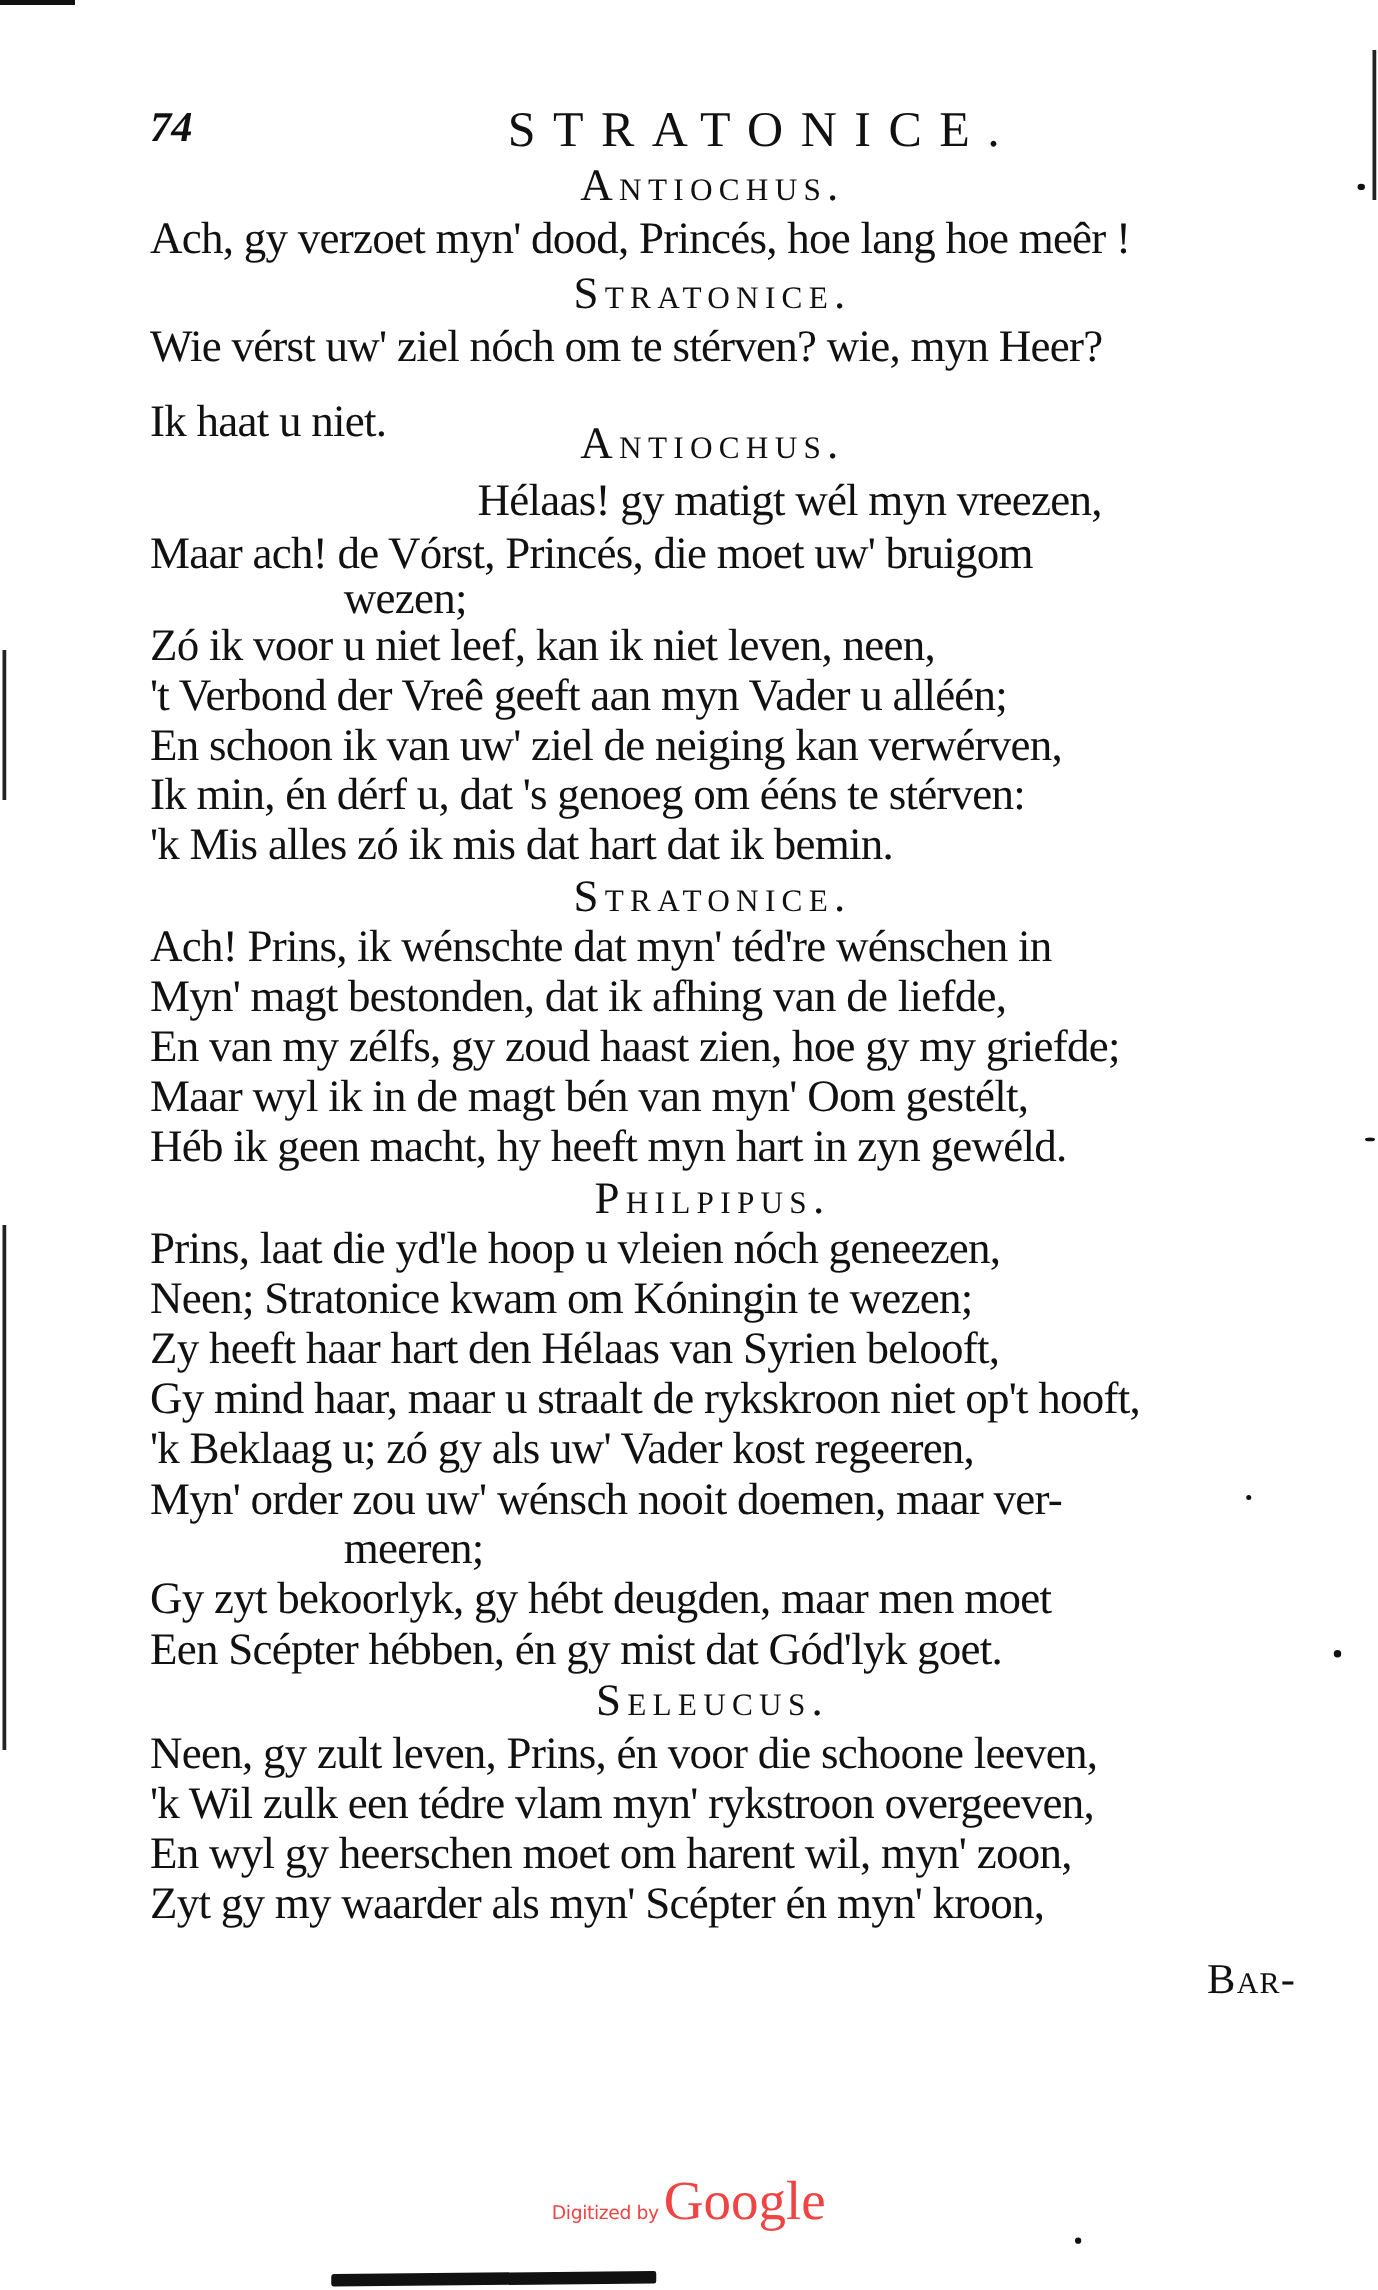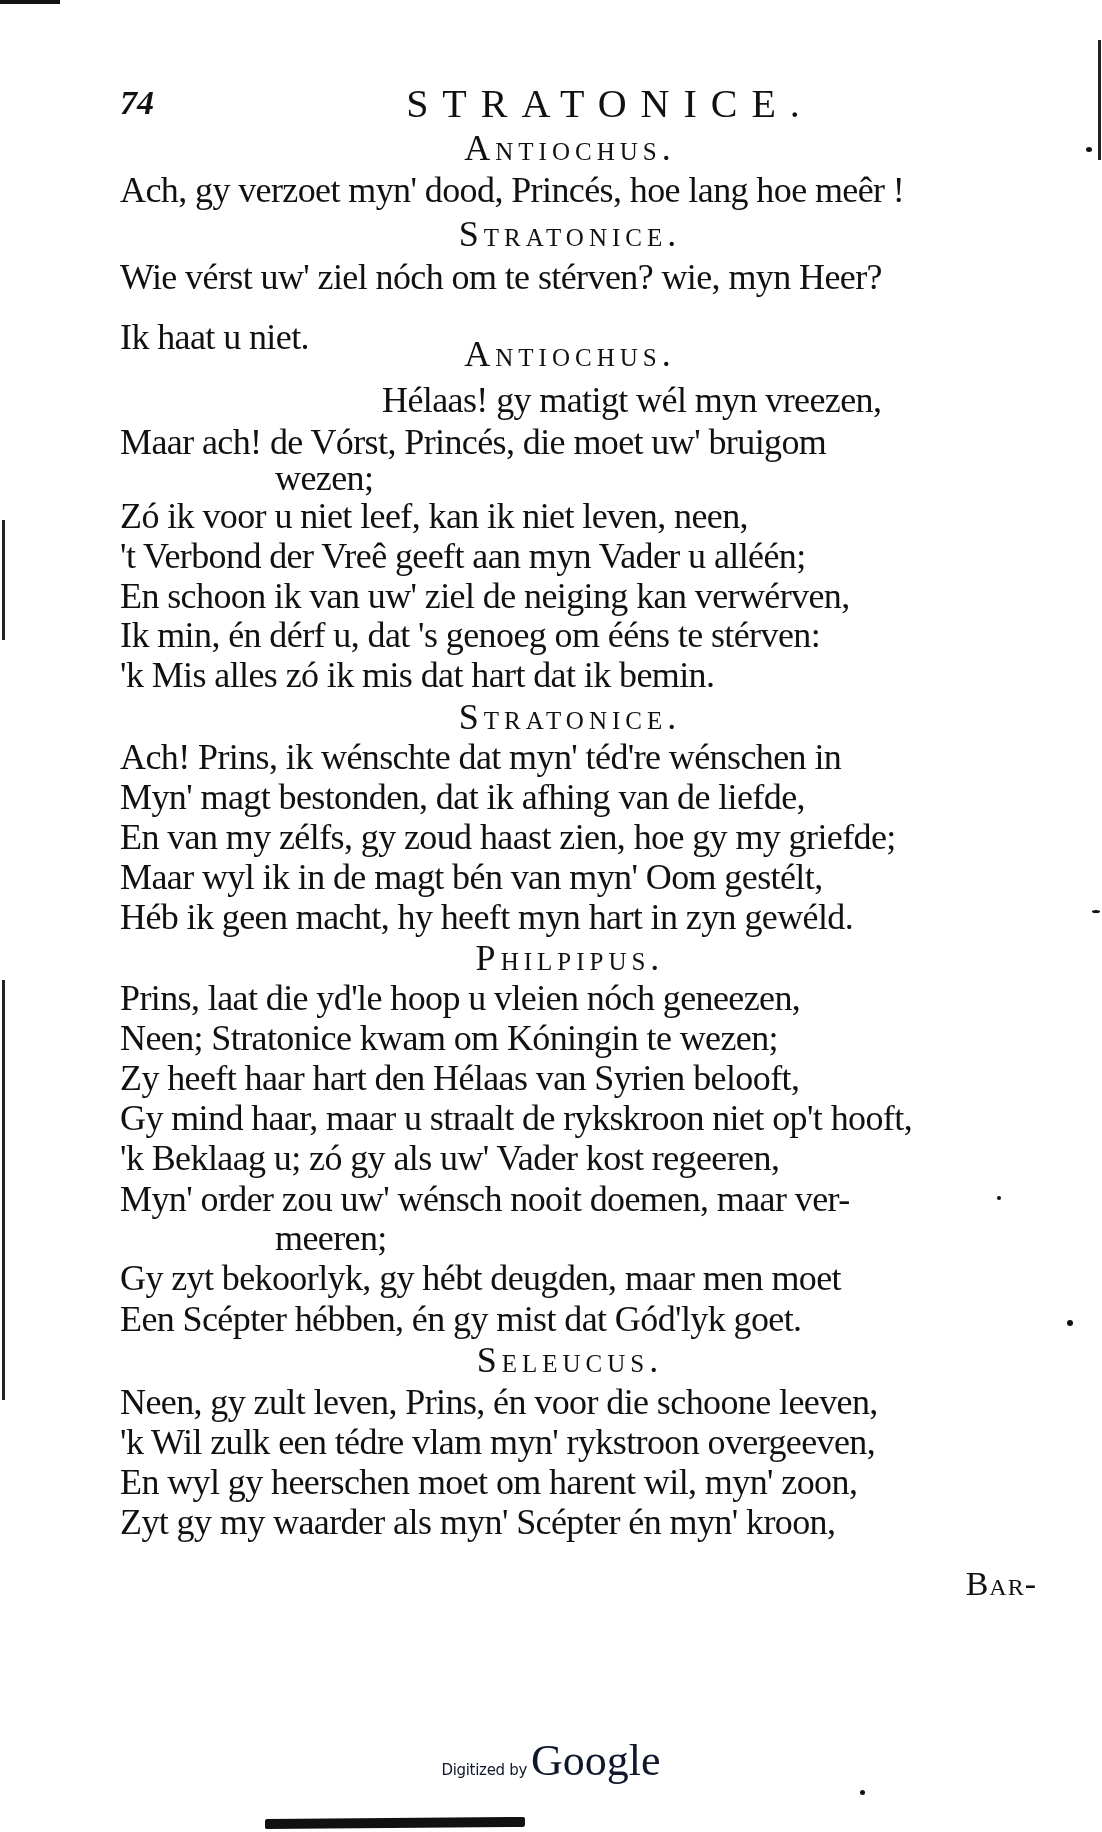--- a/index.html
+++ b/index.html
@@ -71,21 +71,21 @@
       font-size: 34px;
       font-variant: small-caps;
       letter-spacing: 1px;
     }
     .watermark {
       position: absolute;
       left: 0;
       width: 1102px;
       text-align: center;
       top: 1735px;
-      color: #0f172a;
+      color: #ef4444;
       white-space: nowrap;
     }
     .watermark .small {
       font-family: "DejaVu Sans", sans-serif;
       font-size: 15px;
       letter-spacing: -0.3px;
       margin-right: 4px;
     }
     .watermark .big {
       font-family: "Liberation Serif", serif;

